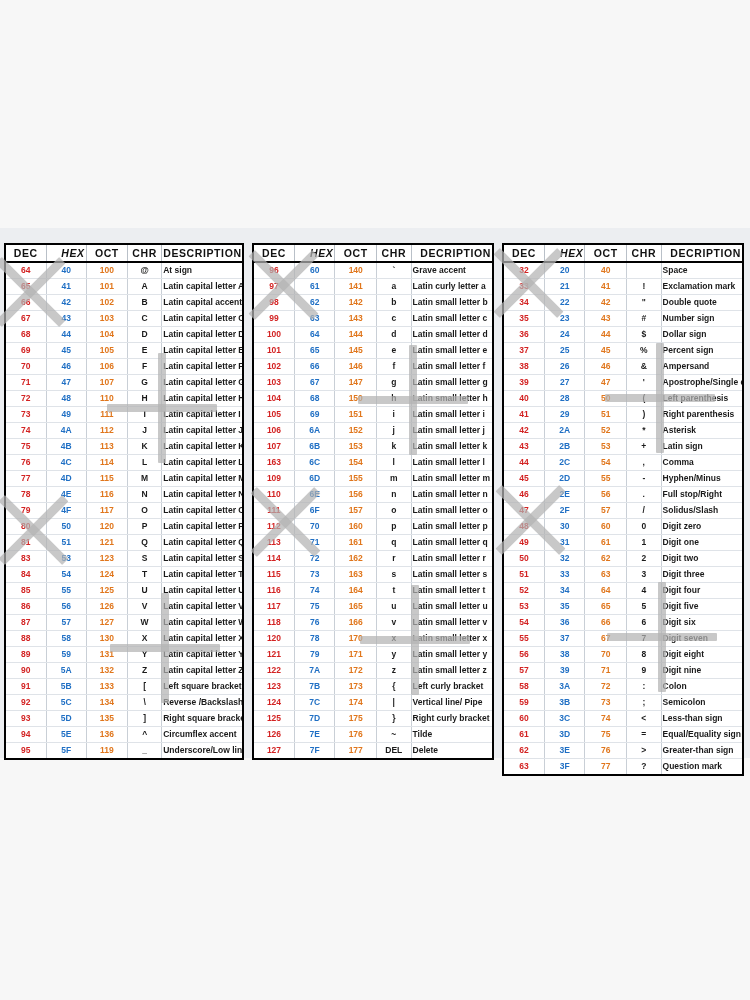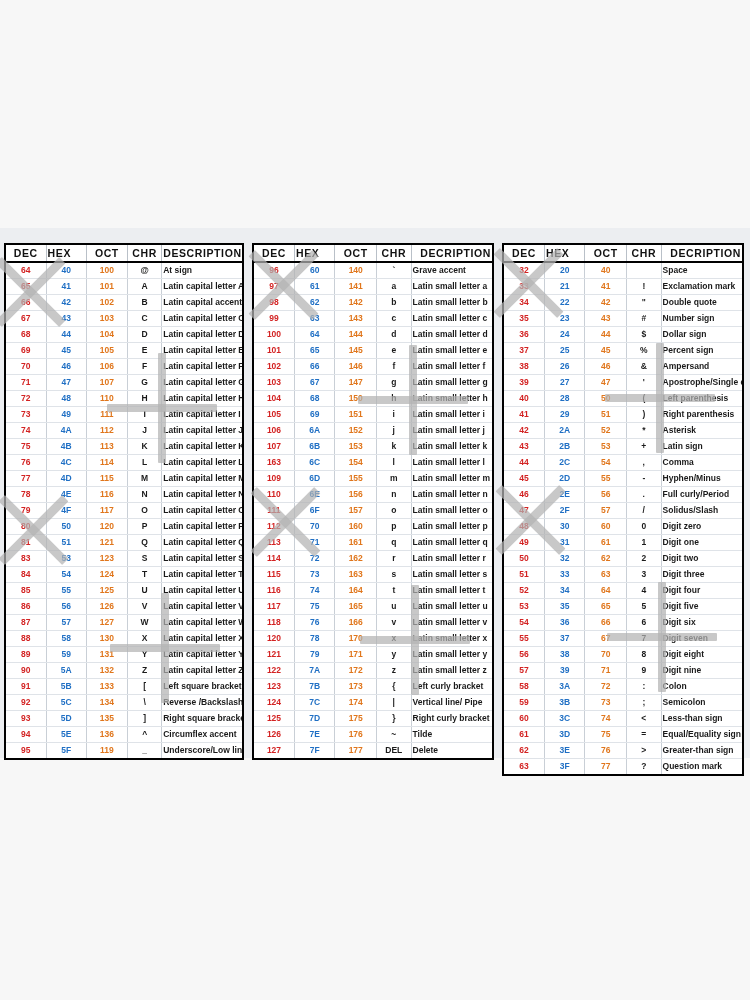--- a/index.html
+++ b/index.html
@@ -70,21 +70,21 @@
   table.ascii thead th {
     font-size: 10.5px;
     height: 16px;
     border-bottom: 2px solid #000000;
     border-right: 1px solid #b9c0c8;
     letter-spacing: 0.6px;
     color: #111111;
     margin-left: 43px;
   }
   .th-dec { color: #d32222; text-align: center; }
-  .th-hex { color: #1f6fc4; text-align: left; }
+  .th-hex { color: #1f6fc4; text-align: right; font-style: italic; }
   .th-oct { color: #e0761c; text-align: center; }
   .th-chr { color: #111111; text-align: center; }
   .th-desc { color: #111111; text-align: right; padding-left: 4px; }
 
   .c-dec { color: #d32222; text-align: center; }
   .c-hex { color: #1f6fc4; text-align: center; }
   .c-oct { color: #e0761c; text-align: center; }
   .c-chr { color: #1a1a1a; text-align: center; font-size: 9px; }
   .c-desc { color: #1a1a1a; text-align: left; padding-left: 4px; font-size: 8.6px; }
 
@@ -390,21 +390,21 @@
             <td class="c-hex">60</td>
             <td class="c-oct">140</td>
             <td class="c-chr">`</td>
             <td class="c-desc">Grave accent</td>
           </tr>
           <tr>
             <td class="c-dec">97</td>
             <td class="c-hex">61</td>
             <td class="c-oct">141</td>
             <td class="c-chr">a</td>
-            <td class="c-desc">Latin small letter a</td>
+            <td class="c-desc">Latin curly letter a</td>
           </tr>
           <tr>
             <td class="c-dec">98</td>
             <td class="c-hex">62</td>
             <td class="c-oct">142</td>
             <td class="c-chr">b</td>
             <td class="c-desc">Latin small letter b</td>
           </tr>
           <tr>
             <td class="c-dec">99</td>
@@ -721,21 +721,21 @@
             <td class="c-hex">2D</td>
             <td class="c-oct">55</td>
             <td class="c-chr">-</td>
             <td class="c-desc">Hyphen/Minus</td>
           </tr>
           <tr>
             <td class="c-dec">46</td>
             <td class="c-hex">2E</td>
             <td class="c-oct">56</td>
             <td class="c-chr">.</td>
-            <td class="c-desc">Full curly/Period</td>
+            <td class="c-desc">Full stop/Right</td>
           </tr>
           <tr>
             <td class="c-dec">47</td>
             <td class="c-hex">2F</td>
             <td class="c-oct">57</td>
             <td class="c-chr">/</td>
             <td class="c-desc">Solidus/Slash</td>
           </tr>
           <tr>
             <td class="c-dec">48</td>

